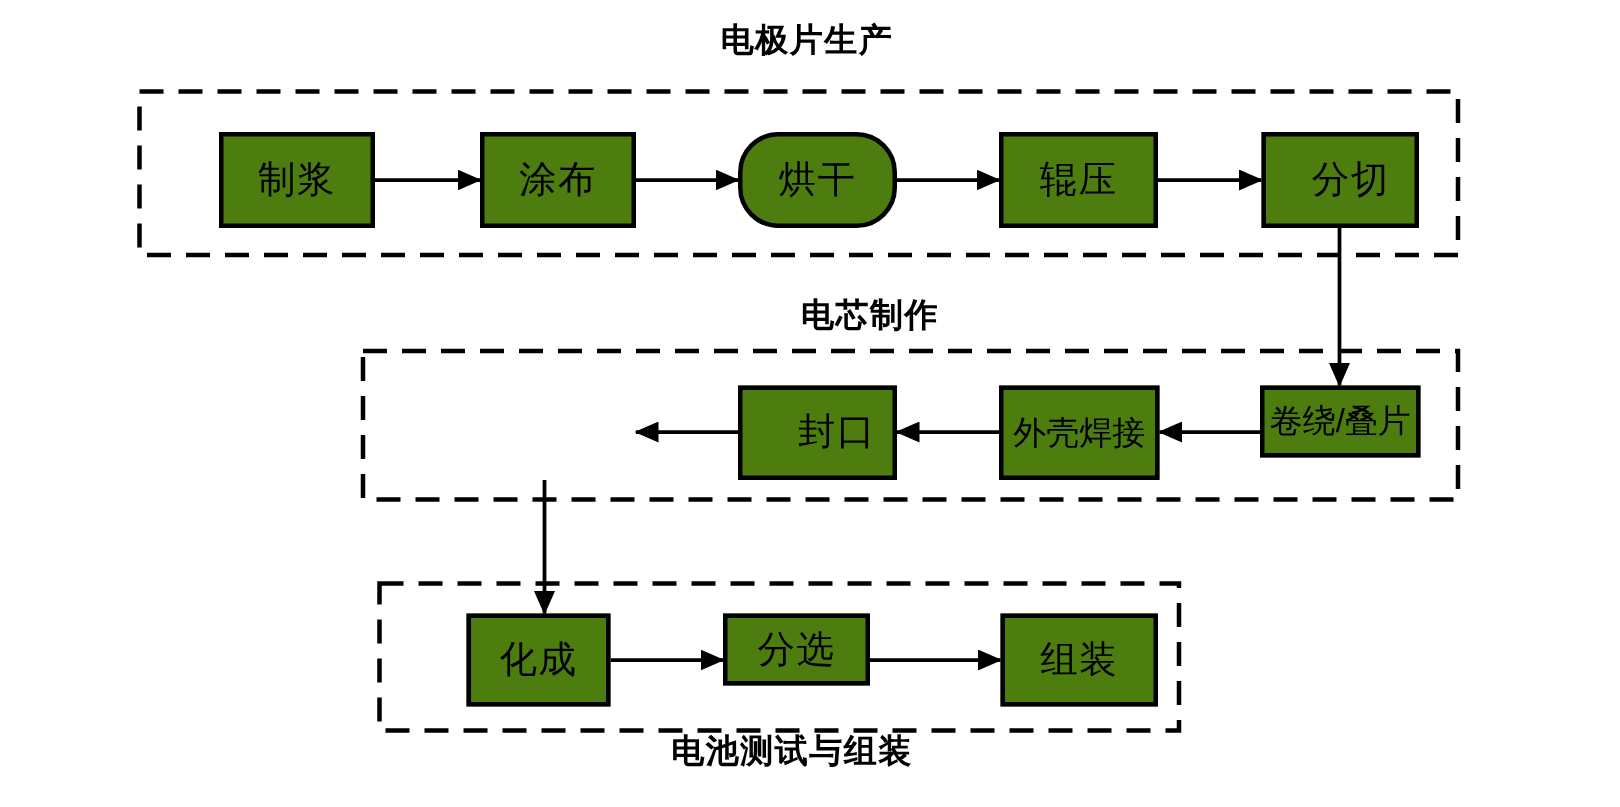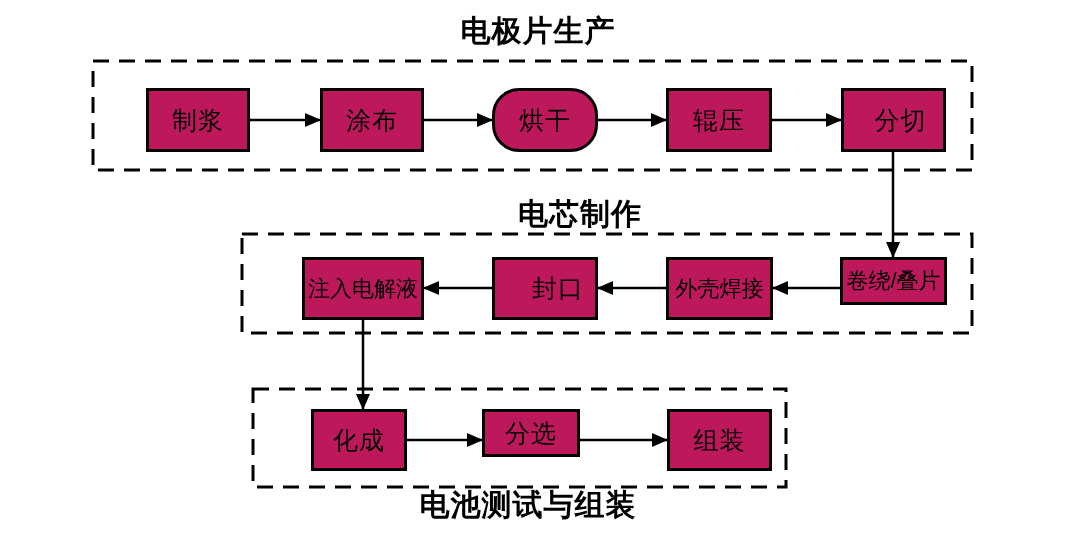--- a/index.html
+++ b/index.html
@@ -14,34 +14,34 @@
   }
   svg.layer {
     position: absolute;
     left: 0; top: 0;
     width: 1080px; height: 538px;
   }
   .node {
     position: absolute;
     box-sizing: border-box;
     border: 3px solid #000000;
-    background: #be185d;
+    background: #4d7c0f;
     display: flex;
     align-items: center;
     justify-content: center;
     font-size: 25px;
     line-height: 1;
     white-space: nowrap;
     letter-spacing: 1px;
   }
   .node.long { font-size: 22px; letter-spacing: 0; }
   .section-title {
     position: absolute;
     transform: translateX(-50%);
-    font-size: 30px;
+    font-size: 22px;
     font-weight: bold;
     line-height: 1;
     white-space: nowrap;
     letter-spacing: 1px;
   }
 </style>
 </head>
 <body>
 
 <div class="canvas">
@@ -79,21 +79,20 @@
   <div class="section-title" style="left:538px; top:16px;">电极片生产</div>
   <div class="section-title" style="left:580px; top:199px;">电芯制作</div>
   <div class="section-title" style="left:528px; top:490px;">电池测试与组装</div>
 
   <div class="node" style="left:146px; top:88px; width:104px; height:64px;">制浆</div>
   <div class="node" style="left:320px; top:88px; width:104px; height:64px;">涂布</div>
   <div class="node" style="left:492px; top:88px; width:106px; height:64px;border-radius:27px;">烘干</div>
   <div class="node" style="left:666px; top:88px; width:106px; height:64px;">辊压</div>
   <div class="node" style="left:841px; top:88px; width:105px; height:64px;padding-left:14px;">分切</div>
 
-  <div class="node long" style="left:302px; top:257px; width:122px; height:63px;">注入电解液</div>
   <div class="node" style="left:492px; top:257px; width:106px; height:63px;padding-left:26px;">封口</div>
   <div class="node long" style="left:666px; top:257px; width:107px; height:63px;">外壳焊接</div>
   <div class="node long" style="left:840px; top:257px; width:107px; height:48px;">卷绕/叠片</div>
 
   <div class="node" style="left:311px; top:409px; width:96px; height:62px;">化成</div>
   <div class="node" style="left:482px; top:409px; width:98px; height:48px;">分选</div>
   <div class="node" style="left:667px; top:409px; width:105px; height:62px;">组装</div>
 
 </div>
 

